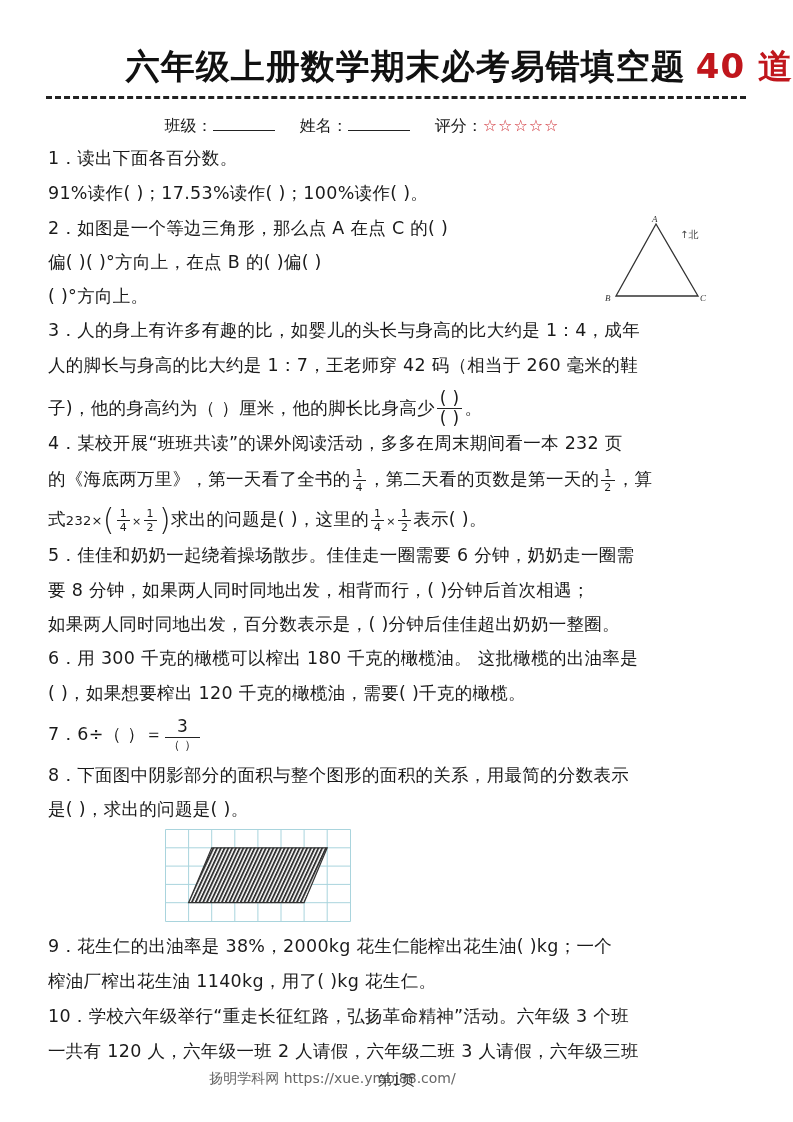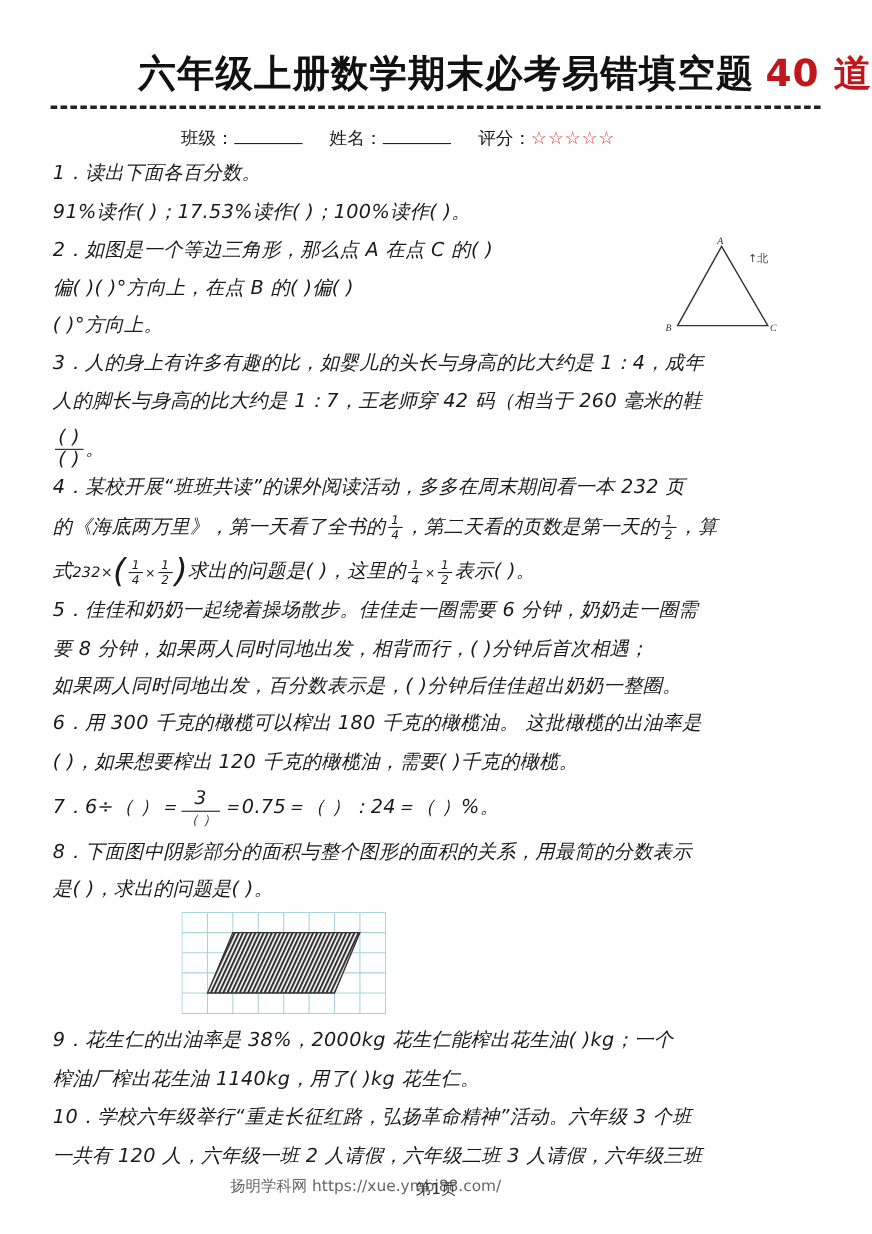--- a/index.html
+++ b/index.html
@@ -7,21 +7,21 @@
          font-family:"DejaVu Sans","Liberation Sans",sans-serif; color:#1a1a1a; }
   .title { position:absolute; left:0; top:44px; width:793px; text-align:right;
            font-size:34px; font-weight:bold; letter-spacing:1px; color:#111; }
   .title .accent { color:#c0161c; margin-left:10px; }
   .dash { position:absolute; left:46px; top:96px; width:700px; height:0;
           border-top:3px dashed #222; }
   .meta { position:absolute; top:116px; left:0; width:724px; text-align:center; font-size:16px; }
   .meta span.item { margin:0 10px; }
   .meta .blank { display:inline-block; width:62px; border-bottom:1px solid #222; height:14px; vertical-align:baseline; }
   .meta .stars { color:#d0343a; letter-spacing:1px; }
-  .line { position:absolute; left:48px; font-size:17.5px; line-height:24px; white-space:nowrap; letter-spacing:0.3px;font-style:italic; }
+  .line { position:absolute; left:48px; font-size:17.5px; line-height:24px; white-space:nowrap; letter-spacing:0.3px; }
   .frac { display:inline-flex; flex-direction:column; align-items:center; vertical-align:middle; line-height:1; margin:0 2px; }
   .frac .num { border-bottom:1px solid #222; padding:0 3px 1px; }
   .frac .den { padding-top:1px; }
   .frac.small { font-size:11px; }
   .frac.mid { font-size:17px; }
   .big-paren { font-size:30px; vertical-align:middle; line-height:1; font-weight:200; }
   .tri { position:absolute; left:600px; top:212px; }
   .grid { position:absolute; left:165px; top:829px; }
   .footer { position:absolute; top:1070px; left:0; width:665px; text-align:center; font-size:14px; color:#666; }
   .footer .page { position:absolute; left:0; width:793px; top:2px; text-align:center; color:#333; font-size:14px; }
@@ -50,21 +50,21 @@
   <polygon points="56,12 16,84 98,84" fill="none" stroke="#333" stroke-width="1.3"></polygon>
   <text x="52" y="10" font-size="9" font-style="italic" font-family="Liberation Serif, serif" fill="#333">A</text>
   <text x="5" y="89" font-size="9" font-style="italic" font-family="Liberation Serif, serif" fill="#333">B</text>
   <text x="100" y="89" font-size="9" font-style="italic" font-family="Liberation Serif, serif" fill="#333">C</text>
   <text x="80" y="26" font-size="10" font-family="DejaVu Sans, sans-serif" fill="#444">↑北</text>
 </svg>
 
 <div class="line" style="top:318px">3．人的身上有许多有趣的比，如婴儿的头长与身高的比大约是 1：4，成年</div>
 <div class="line" style="top:353px">人的脚长与身高的比大约是 1：7，王老师穿 42 码（相当于 260 毫米的鞋</div>
 <div class="line" style="top:390px">
-  <span class="frac mid">
+  <span>子)，他的身高约为（          ）厘米，他的脚长比身高少</span><span class="frac mid">
       <span class="num">(    )</span>
       <span class="den">(    )</span>
     </span><span>。</span>
 </div>
 
 <div class="line" style="top:431px">4．某校开展“班班共读”的课外阅读活动，多多在周末期间看一本 232 页</div>
 <div class="line" style="top:467px">
   <span>的《海底两万里》，第一天看了全书的</span><span class="frac small">
       <span class="num">1</span>
       <span class="den">4</span>
@@ -93,21 +93,21 @@
 <div class="line" style="top:578px">要 8 分钟，如果两人同时同地出发，相背而行，(          )分钟后首次相遇；</div>
 <div class="line" style="top:612px">如果两人同时同地出发，百分数表示是，(          )分钟后佳佳超出奶奶一整圈。</div>
 
 <div class="line" style="top:646px">6．用 300 千克的橄榄可以榨出 180 千克的橄榄油。  这批橄榄的出油率是</div>
 <div class="line" style="top:681px">(            )，如果想要榨出 120 千克的橄榄油，需要(            )千克的橄榄。</div>
 
 <div class="line" style="top:718px">
   <span>7．6÷（        ）＝</span><span class="frac mid">
       <span class="num" style="padding:0 12px 2px;">3</span>
       <span class="den" style="font-size:12px">（  ）</span>
-    </span><span>＝0.75＝（        ）：24＝（        ）%。</span>
+    </span>
 </div>
 
 <div class="line" style="top:763px">8．下面图中阴影部分的面积与整个图形的面积的关系，用最简的分数表示</div>
 <div class="line" style="top:797px">是(            )，求出的问题是(            )。</div>
 <svg class="grid" width="186" height="93" viewBox="0 0 186 93">
   <defs>
     <pattern id="hatch" width="3.4" height="6" patternUnits="userSpaceOnUse" patternTransform="rotate(25)">
       <rect width="3.4" height="6" fill="#fff"></rect>
       <rect width="1.9" height="6" fill="#333"></rect>
     </pattern>

